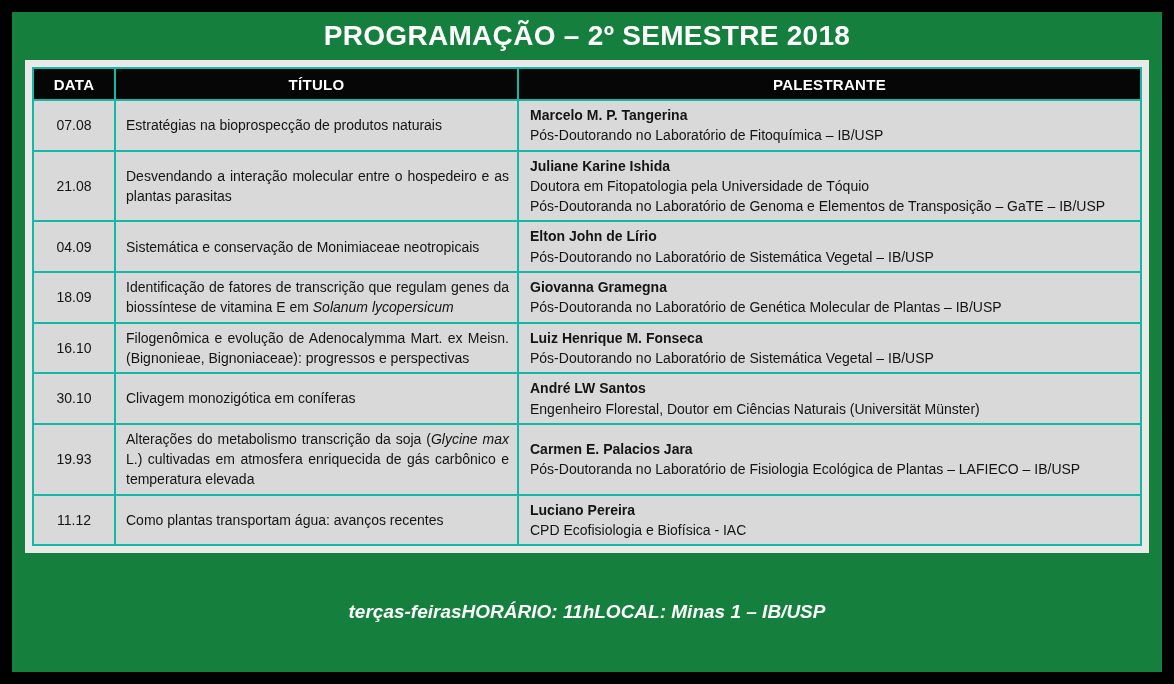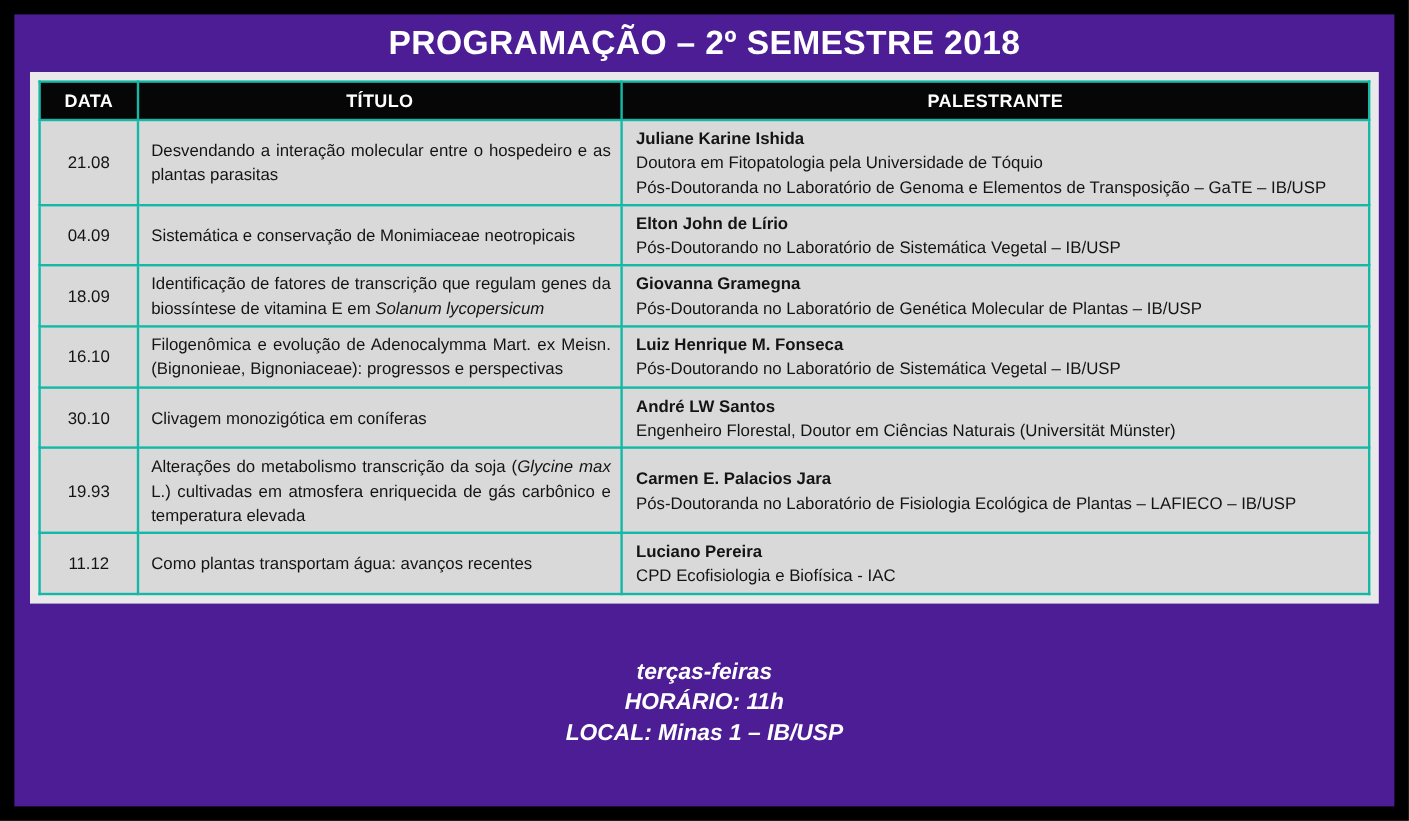--- a/index.html
+++ b/index.html
@@ -2,21 +2,21 @@
 <html lang="pt"><head>
 <meta charset="utf-8">
 <style>
   html,body{margin:0;padding:0;background:#222;}
   .frame{
     width:1174px;height:684px;background:#000;
     padding:12px;box-sizing:border-box;
     font-family:"Liberation Sans",sans-serif;
   }
   .canvas{
-    width:100%;height:100%;background:#4c1d95;
+    width:100%;height:100%;background:#15803d;
     display:flex;flex-direction:column;overflow:hidden;align-items:center;
   }
   .title-bar{
     height:47px;flex:none;display:flex;align-items:center;justify-content:center;
   }
   .title-text{
     color:#fff;font-weight:bold;font-size:28px;letter-spacing:.3px;white-space:nowrap;
   }
   .panel{
     flex:none;background:#E9E9E9;margin:1px 13px 0 13px;padding:7px;
@@ -31,21 +31,21 @@
     height:30px;padding:0 6px;text-align:center;letter-spacing:.3px;
   }
   .schedule td{
     background:#D9D9D9;padding:4px 10px;line-height:1.45;vertical-align:middle;
   }
   td.col-date{text-align:center;}
   td.col-title{text-align:justify;padding-right:8px;}
   td.col-speaker{padding-left:11px;}
   .speaker-name{font-weight:bold;}
   .footer{
-    flex:1;display:flex;flex-direction:column;align-items:center;justify-content:center;
+    flex:1;display:flex;flex-direction:row;align-items:center;justify-content:center;
     color:#fff;font-weight:bold;font-style:italic;font-size:19px;line-height:1.36;
     padding-bottom:2px;
   }
 </style>
 </head>
 <body>
 
 <div class="frame">
   <div class="canvas">
 
@@ -61,20 +61,28 @@
           <col>
         </colgroup>
         <thead>
           <tr>
             <th>DATA</th>
             <th>TÍTULO</th>
             <th>PALESTRANTE</th>
           </tr>
         </thead>
         <tbody>
+            <tr>
+              <td class="col-date">07.08</td>
+              <td class="col-title"><span>Estratégias na bioprospecção de produtos naturais</span></td>
+              <td class="col-speaker">
+                <div class="speaker-name">Marcelo M. P. Tangerina</div>
+                <div>Pós-Doutorando no Laboratório de Fitoquímica – IB/USP</div>
+              </td>
+            </tr>
             <tr>
               <td class="col-date">21.08</td>
               <td class="col-title"><span>Desvendando a interação molecular entre o hospedeiro e as plantas parasitas</span></td>
               <td class="col-speaker">
                 <div class="speaker-name">Juliane Karine Ishida</div>
                 <div>Doutora em Fitopatologia pela Universidade de Tóquio</div>
                 <div>Pós-Doutoranda no Laboratório de Genoma e Elementos de Transposição – GaTE – IB/USP</div>
               </td>
             </tr>
             <tr>

